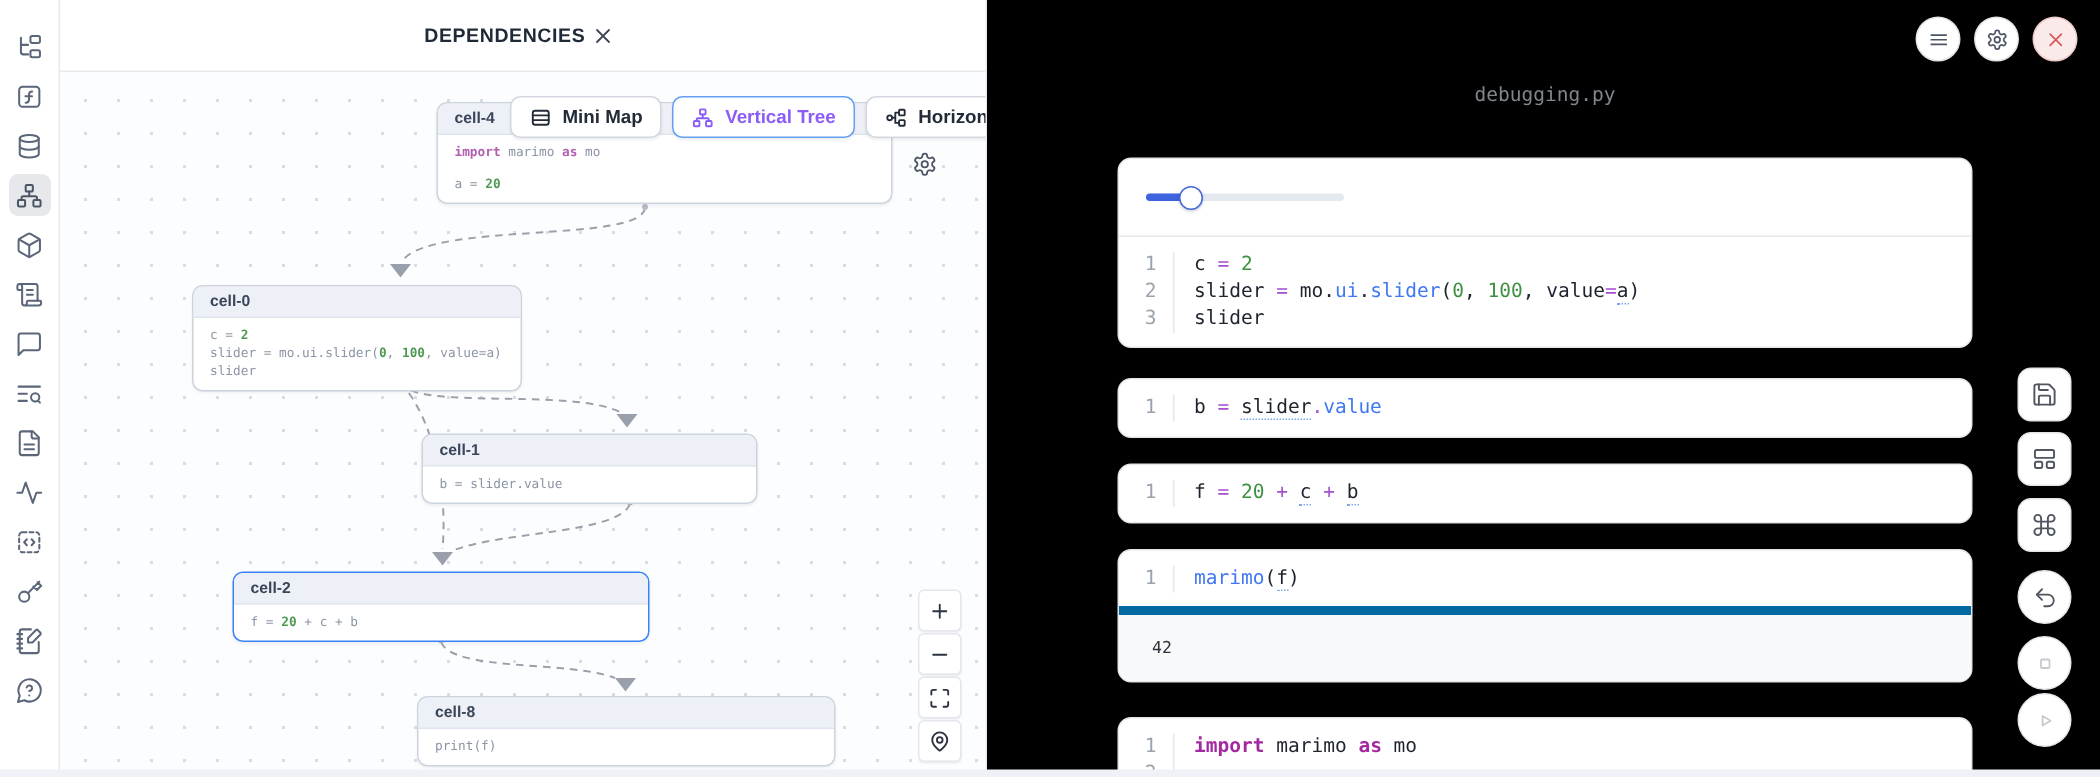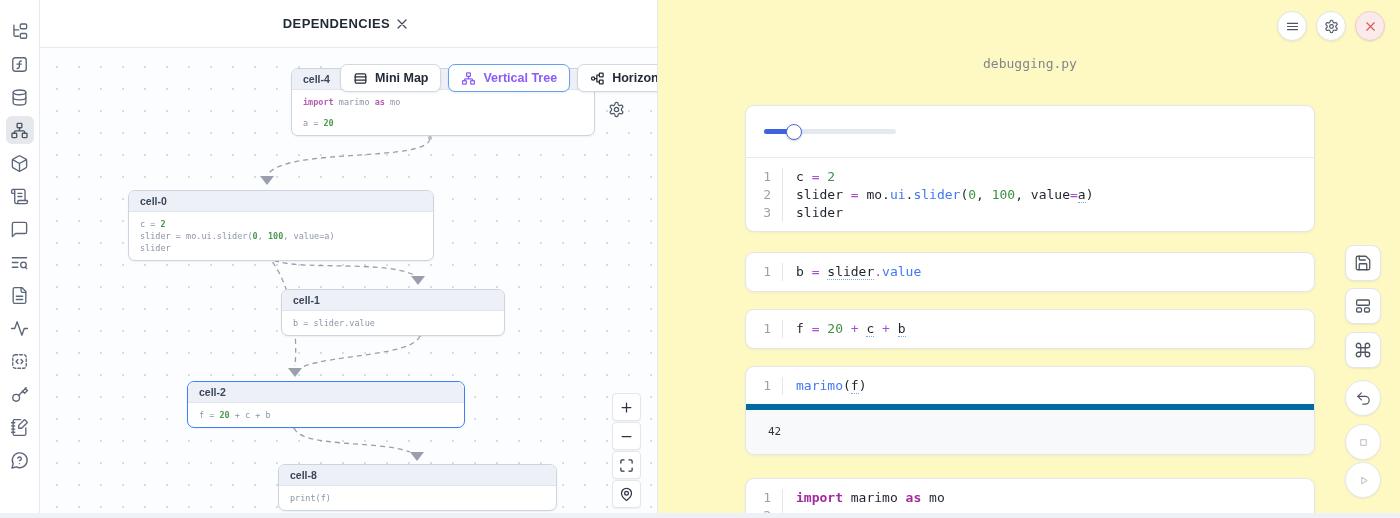--- a/index.html
+++ b/index.html
@@ -27,21 +27,21 @@
 
   .canvas { position:absolute; top:48px; left:0; right:0; bottom:0; overflow:hidden;
     background-color:#fcfdfe;
     background-image:radial-gradient(#d8dce3 1px, transparent 1.3px);
     background-size:22px 22px; background-position:6px 8px; }
 
   .edges-svg { position:absolute; left:0; top:0; z-index:1; }
 
   .g-node { position:absolute; background:#fff; border:1px solid #ccd4de; border-radius:7px;
     box-shadow:0 1px 2px rgba(16,24,40,.06); z-index:2; overflow:hidden; }
-  .g-node.selected { border:1.5px solid #3b82f6;margin-left:32px; }
+  .g-node.selected { border:1.5px solid #3b82f6; }
   .g-node-head { background:#edf1f7; border-bottom:1px solid #dfe5ee; padding:4px 11px;
     font-size:10.5px; font-weight:700; color:#3b4559; }
   .g-node-body { padding:6px 11px; font-family:"DejaVu Sans Mono", monospace;
     font-size:8.5px; line-height:12px; white-space:pre; }
   .g-node-body .blank { height:9px; }
 
   .graph-toolbar { position:absolute; left:300px; top:16px; display:flex; gap:7px; z-index:6; }
   .gt-btn { height:28px; display:flex; align-items:center; gap:7px; padding:0 12px;
     background:#fff; border:1px solid #d3d8e0; border-radius:7px; font-size:12.5px;
     font-weight:600; color:#242b38; box-shadow:0 1px 2px rgba(16,24,40,.08); cursor:pointer;
@@ -50,21 +50,21 @@
 
   .graph-gear { position:absolute; left:568px; top:53px; color:#4b5563; z-index:6; cursor:pointer; }
 
   .zoom-ctl { position:absolute; left:572px; top:345px; display:flex; flex-direction:column;
     gap:1px; z-index:6; }
   .zc-btn { width:29px; height:28px; background:#fff; border:1px solid #e3e6ec;
     border-radius:4px; display:flex; align-items:center; justify-content:center;
     color:#2c3341; box-shadow:0 1px 1px rgba(16,24,40,.05); cursor:pointer; }
 
   
-  .notebook { position:absolute; left:658px; top:0; right:0; height:518px; background:#fef9c3;
+  .notebook { position:absolute; left:658px; top:0; right:0; height:518px; background:#000000;
     overflow:hidden; }
   .nb-header-buttons { position:absolute; top:11px; left:619px; display:flex; gap:9px; z-index:5; }
   .hb { width:30px; height:30px; border-radius:50%; background:#fff; border:1px solid #e2e4e8;
     box-shadow:0 1px 2px rgba(16,24,40,.08); display:flex; align-items:center;
     justify-content:center; color:#4b5563; cursor:pointer; }
   .hb.danger { background:#fbeaea; border-color:#f1cbcb; color:#d95757; }
 
   .nb-filename { position:absolute; left:87px; top:56px; width:570px; text-align:center;
     font-family:"DejaVu Sans Mono", monospace; font-size:13px; color:#80858e; }
 
@@ -232,21 +232,21 @@
           <circle cx="380" cy="287" r="2" fill="#b7bdc7"></circle>
           <path d="M 254 380 C 262 400, 338 392, 370 404" stroke="#9aa0ab" stroke-width="1.3" fill="none" stroke-dasharray="5 4"></path>
           <polygon points="370,404 384,404 377,413" fill="#9aa0ab"></polygon>
           <circle cx="254" cy="379" r="2" fill="#b7bdc7"></circle>
         </svg>
       <div id="graph-nodes">
           <div class="g-node" style="left:251px;top:20px;width:304px">
             <div class="g-node-head">cell-4</div>
             <div class="g-node-body"><div><span class="tk-gkw">import</span><span class="tk-gtx"> marimo </span><span class="tk-gkw">as</span><span class="tk-gtx"> mo</span></div><div class="blank"></div><div><span class="tk-gtx">a = </span><span class="tk-gnum">20</span></div></div>
           </div>
-          <div class="g-node" style="left:88px;top:142px;width:306px">
+          <div class="g-node" style="left:88px;top:142px;width:220px">
             <div class="g-node-head">cell-0</div>
             <div class="g-node-body"><div><span class="tk-gtx">c = </span><span class="tk-gnum">2</span></div><div><span class="tk-gtx">slider = mo.ui.slider(</span><span class="tk-gnum">0</span><span class="tk-gtx">, </span><span class="tk-gnum">100</span><span class="tk-gtx">, value=a)</span></div><div><span class="tk-gtx">slider</span></div></div>
           </div>
           <div class="g-node" style="left:241px;top:241px;width:224px">
             <div class="g-node-head">cell-1</div>
             <div class="g-node-body"><div><span class="tk-gtx">b = slider.value</span></div></div>
           </div>
           <div class="g-node selected" style="left:115px;top:333px;width:278px">
             <div class="g-node-head">cell-2</div>
             <div class="g-node-body"><div><span class="tk-gtx">f = </span><span class="tk-gnum">20</span><span class="tk-gtx"> + c + b</span></div></div>

